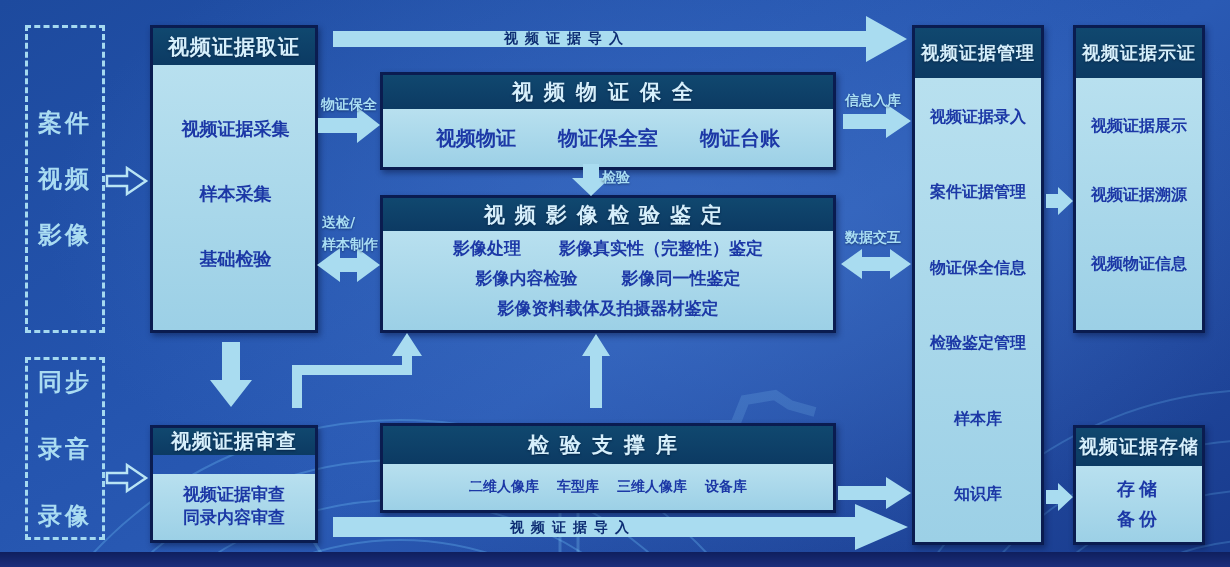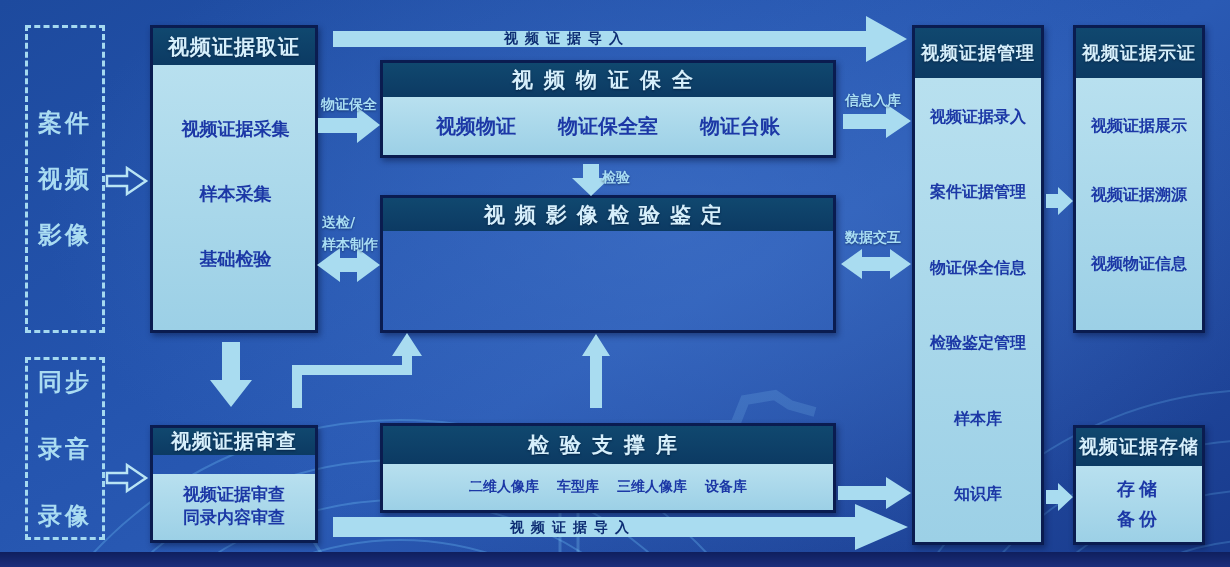--- a/index.html
+++ b/index.html
@@ -66,31 +66,44 @@
 
   <div class="fbox col" style="left:150px;top:25px;width:168px;height:308px;">
     <div class="hd" style="height:37px;font-size:21px;letter-spacing:1px;">视频证据取证</div>
     <div class="bd" style="font-size:18px;padding:52px 0 59px 3px;">
       <div class="item">视频证据采集</div>
       <div class="item">样本采集</div>
       <div class="item">基础检验</div>
     </div>
   </div>
 
-  <div class="fbox rowbd" style="left:380px;top:60px;width:456px;height:98px;">
+  <div class="fbox rowbd" style="left:380px;top:72px;width:456px;height:98px;">
     <div class="hd" style="height:34px;font-size:21px;letter-spacing:11px;">视频物证保全</div>
     <div class="bd" style="font-size:20px;gap:42px;">
       <div class="item">视频物证</div>
       <div class="item">物证保全室</div>
       <div class="item">物证台账</div>
     </div>
   </div>
 
   <div class="fbox col" style="left:380px;top:195px;width:456px;height:138px;">
     <div class="hd" style="height:33px;font-size:21px;letter-spacing:10px;">视频影像检验鉴定</div>
+    <div class="bd" style="font-size:17px;padding:6px 0 10px 0;">
+      <div style="display:flex;gap:38px;">
+        <span class="item">影像处理</span>
+        <span class="item">影像真实性（完整性）鉴定</span>
+      </div>
+      <div style="display:flex;gap:44px;">
+        <span class="item">影像内容检验</span>
+        <span class="item">影像同一性鉴定</span>
+      </div>
+      <div style="display:flex;">
+        <span class="item">影像资料载体及拍摄器材鉴定</span>
+      </div>
+    </div>
   </div>
 
   <div class="fbox col" style="left:150px;top:425px;width:168px;height:118px;gap:19px;">
     <div class="hd" style="height:34px;font-size:20px;letter-spacing:1px;">视频证据审查</div>
     <div class="bd" style="font-size:17px;padding:9px 0 11px 0;">
       <div class="item">视频证据审查</div>
       <div class="item">同录内容审查</div>
     </div>
   </div>
 

